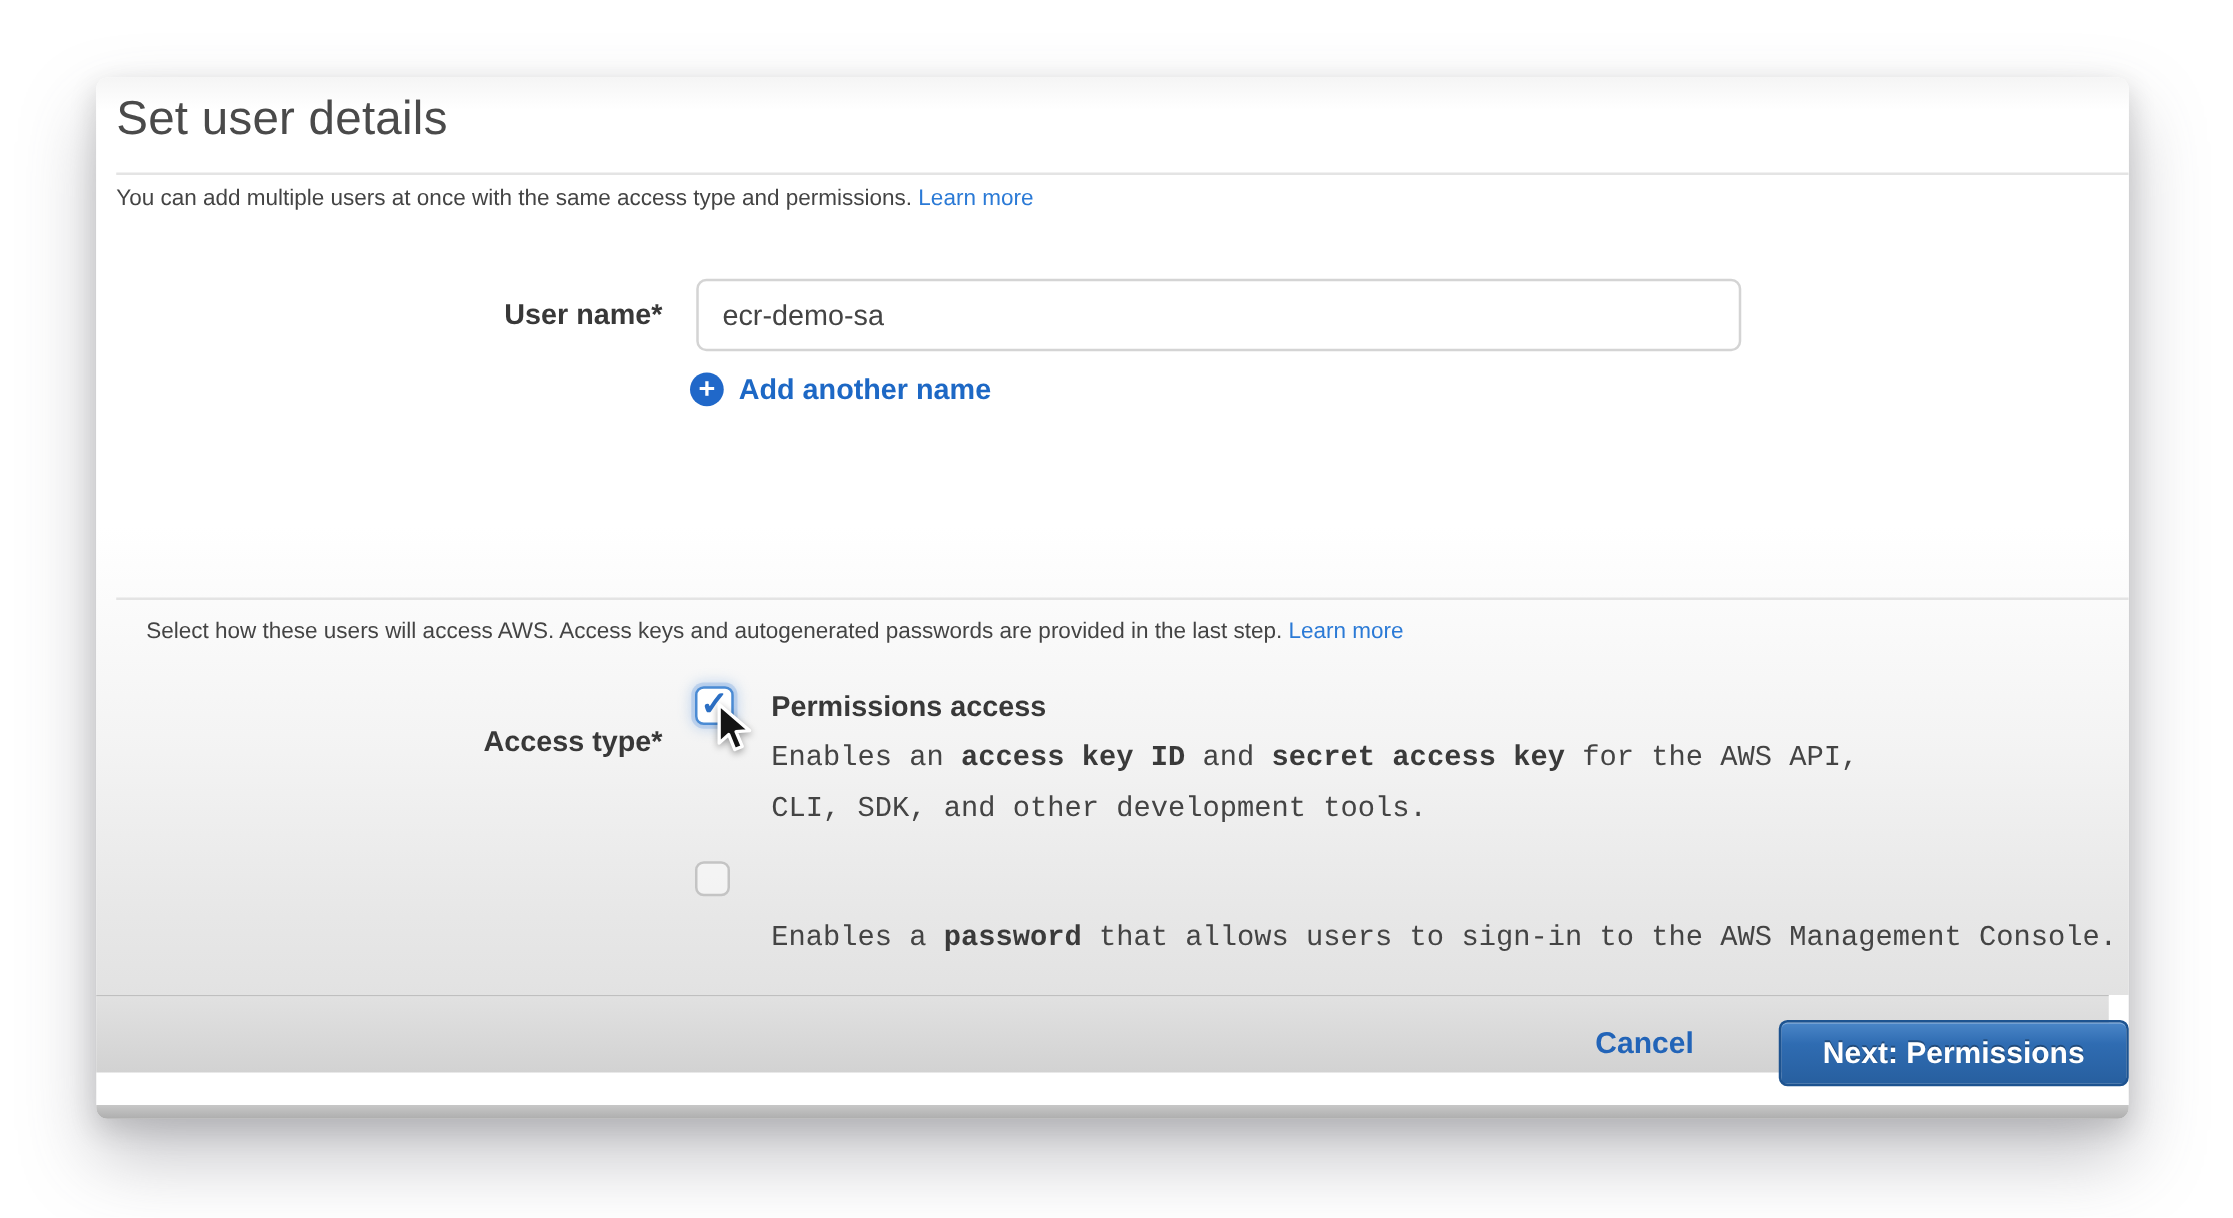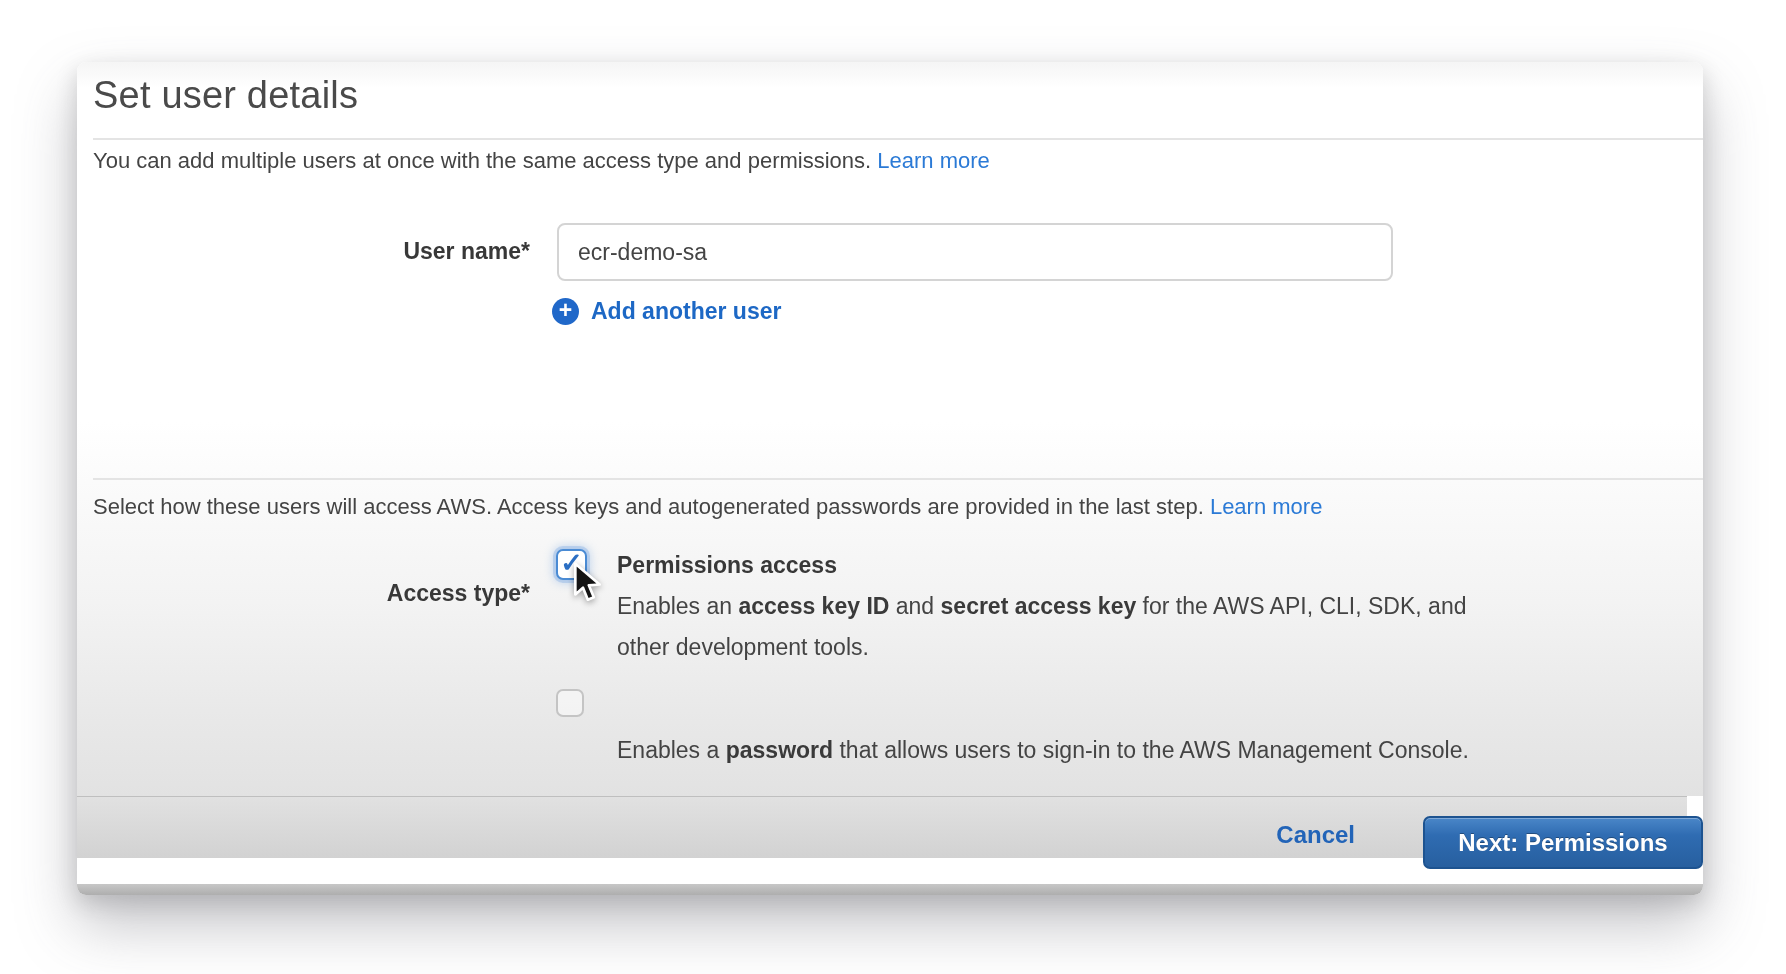--- a/index.html
+++ b/index.html
@@ -55,25 +55,25 @@
     letter-spacing: 0.2px;
   }
   .divider {
     position: absolute; left: 16px; right: 0; height: 2px;
     background: #e4e4e4;
   }
   .divider-1 { top: 76px; }
   .divider-2 { top: 416px; }
   .section-desc {
     position: absolute; left: 16px;
-    font-size: 22px; color: #444;
+    font-size: 18px; color: #444;
     white-space: nowrap;
   }
   .desc-1 { top: 86px; }
-  .desc-2 { top: 432px; }
+  .desc-2 { top: 432px; margin-left: 24px; }
   a.text-link {
     color: #2b7ad6; text-decoration: none; cursor: pointer;
   }
 
   
   .form-label {
     position: absolute; left: 16px; width: 437px;
     text-align: right;
     font-size: 23px; font-weight: bold; color: #383838;
   }
@@ -136,20 +136,21 @@
     position: absolute; left: 540px;
     font-size: 23px; font-weight: bold; color: #383838;
     cursor: pointer;
   }
   .option-title.opt-0 { top: 490px; }
   .option-title.opt-1 { top: 630px; }
   .option-desc {
     position: absolute; left: 540px;
     font-size: 23px; color: #444;
     line-height: 41px;
+    font-family: Liberation Mono, monospace;
   }
   .option-desc.opt-0 { top: 524px; width: 905px; }
   .option-desc.opt-1 { top: 668px; width: 1100px; white-space: nowrap; }
   .option-desc b { color: #3a3a3a; }
 
   
   .cancel-link {
     position: absolute; top: 24px; left: 1100px; width: 178px;
     text-align: right;
     font-size: 24px; font-weight: bold; color: #2264b8;
@@ -188,21 +189,21 @@
     <h1 class="page-title">Set user details</h1>
     <div class="divider divider-1"></div>
 
     <p class="section-desc desc-1"><span>You can add multiple users at once with the same access type and permissions. </span><a class="text-link">Learn more</a></p>
 
     <label class="form-label label-username">User name*</label>
     <input class="username-input" type="text" value="ecr-demo-sa" style="">
 
     <div class="add-user-row">
       <span class="plus-circle">+</span>
-      <span class="add-user-label">Add another user</span>
+      <span class="add-user-label">Add another name</span>
     </div>
 
     <div class="divider divider-2"></div>
 
     <p class="section-desc desc-2"><span>Select how these users will access AWS. Access keys and autogenerated passwords are provided in the last step. </span><a class="text-link">Learn more</a></p>
 
     <label class="form-label label-accesstype">Access type*</label>
 
     <div class="checkbox checked">
       <span class="check-glyph">✓</span>

